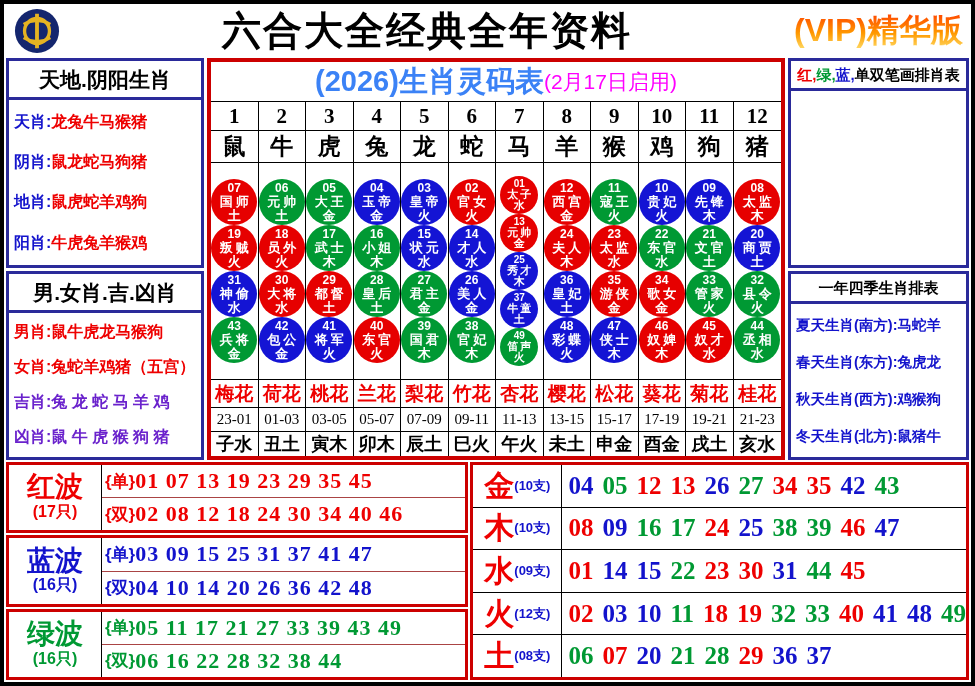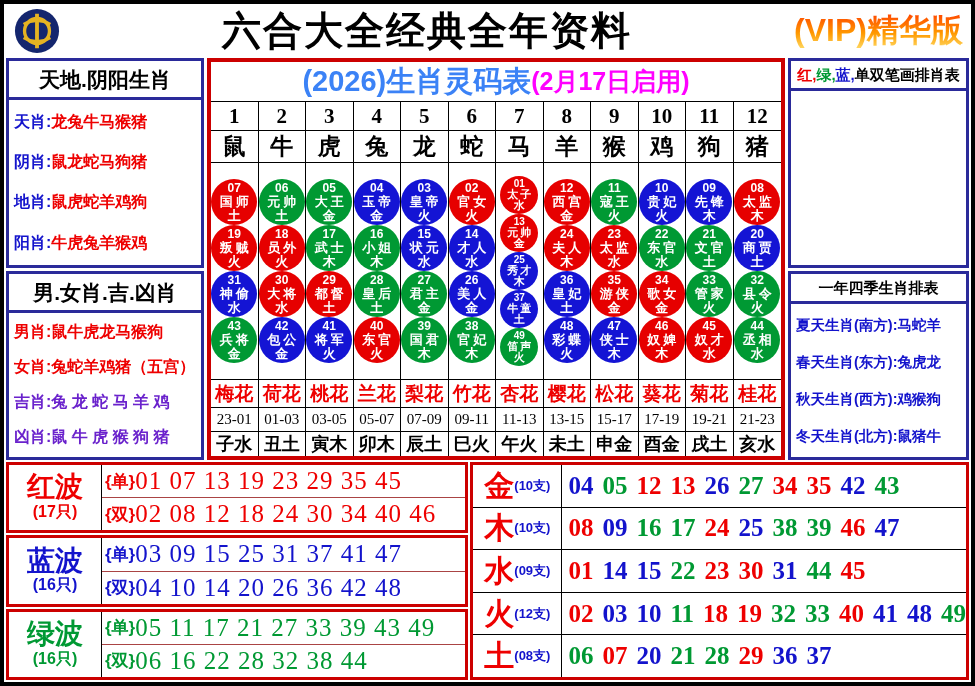--- a/index.html
+++ b/index.html
@@ -24,21 +24,21 @@
   .lp .side-box-title{font-size:21px;}
   .rp .side-box-title{font-size:15px;}
   .side-rows{flex:1;display:flex;flex-direction:column;justify-content:space-around;padding:2px 5px;}
   .side-row{font-weight:bold;white-space:nowrap;font-size:16px;}
   .rp .side-row{font-size:14.5px;}
   .t-red{color:#ee0000}.t-blue{color:#1313cc}.t-green{color:#009933}.t-purple{color:#6a22cc}.t-black{color:#000}
   
   .mt{width:578px;border:4px solid #cc0000;display:flex;flex-direction:column;box-sizing:border-box;background:#fff;}
   .mt-title{height:39px;display:flex;align-items:center;justify-content:center;border-bottom:1px solid #000;white-space:nowrap;}
   .mt-title-main{color:#3b82f6;font-size:29px;font-weight:900;}
-  .mt-title-sub{color:#ff00ff;font-size:25px;font-weight:bold;}
+  .mt-title-sub{color:#ff00ff;font-size:21px;font-weight:normal;}
   .mt-grid{display:grid;grid-template-columns:repeat(12,1fr);border-bottom:1px solid #000;}
   .mt-grid>div{border-right:1px solid #000;display:flex;align-items:center;justify-content:center;min-width:0;}
   .mt-grid>div:last-child{border-right:none;}
   .row-num{height:28px;font-family:"Liberation Serif",serif;font-size:21px;font-weight:bold;}
   .row-zod{height:31px;font-size:23px;font-weight:900;}
   .row-circ{flex:1;}
   .row-flower{height:27px;color:#ee0000;font-size:19px;font-weight:900;}
   .row-time{height:23px;font-family:"Liberation Serif",serif;font-size:15px;}
   .row-branch{height:24px;font-size:18px;font-weight:900;border-bottom:none;}
   .circle-col{flex-direction:column;justify-content:space-evenly;padding:1px 0;}
@@ -56,21 +56,21 @@
   .bottom{flex:1;display:flex;padding:2px;gap:2px;min-height:0;}
   .waves{width:486px;display:flex;flex-direction:column;gap:2px;}
   .wave-box{flex:1;border:3px solid #cc0000;display:flex;min-height:0;}
   .wave-label{width:92px;border-right:1px solid #000;display:flex;flex-direction:column;align-items:center;justify-content:center;}
   .wave-name{font-size:28px;font-weight:900;line-height:1.05;}
   .wave-count{font-size:16px;font-weight:bold;}
   .wave-rows{flex:1;display:flex;flex-direction:column;}
   .wave-row{flex:1;display:flex;align-items:center;padding-left:3px;white-space:nowrap;}
   .wave-row.first{border-bottom:1px solid #aa4444;}
   .wave-tag{font-size:17px;font-weight:900;}
-  .wave-nums{font-family:"Liberation Serif",serif;font-size:25px;font-weight:normal;letter-spacing:1px;}
+  .wave-nums{font-family:"Liberation Serif",serif;font-size:22px;font-weight:bold;letter-spacing:1px;}
   .elems{flex:1;border:3px solid #cc0000;display:flex;flex-direction:column;min-height:0;}
   .elem-row{flex:1;display:flex;border-bottom:1px solid #000;min-height:0;}
   .elem-row:last-child{border-bottom:none;}
   .elem-label{width:88px;border-right:1px solid #000;display:flex;align-items:center;justify-content:center;}
   .elem-name{font-size:30px;font-weight:900;color:#ee0000;line-height:1;}
   .elem-count{font-size:13px;font-weight:bold;color:#1313cc;}
   .elem-nums{flex:1;display:flex;align-items:center;gap:9px;padding-left:6px;
              font-family:"Liberation Serif",serif;font-size:25px;font-weight:bold;white-space:nowrap;}
 </style>
 </head>

